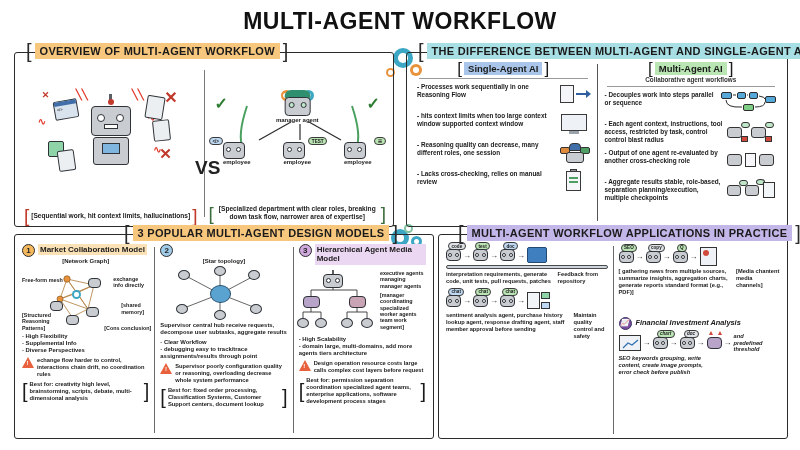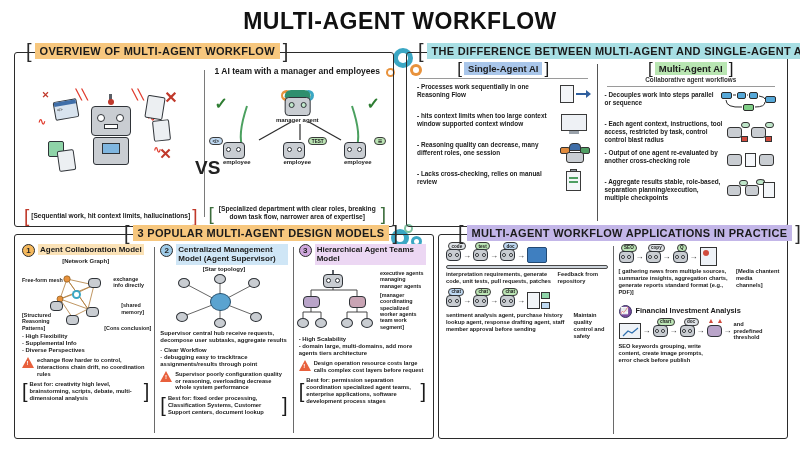--- a/index.html
+++ b/index.html
@@ -224,21 +224,20 @@
         <div class="ov-caption red">
           <span class="br">[</span>
           <span class="txt">[Sequential work, hit context limits, hallucinations]</span>
           <span class="br">]</span>
         </div>
       </div>
 
       <div class="ov-divider"></div>
 
       <div class="ov-col">
-        <div class="ov-head">1 AI team with a manager and employees</div>
 
         <div style="position:absolute;left:0;right:0;top:24px;height:90px;">
           <span class="mark-v" style="left:8px;top:6px;font-size:16px;">✓</span>
           <span class="mark-v" style="right:8px;top:6px;font-size:16px;">✓</span>
           <div class="gear" style="left:74px;top:2px;width:11px;height:11px;background:#e8923c;"></div>
           <div class="gear" style="right:74px;top:2px;width:11px;height:11px;background:#3ba7c4;"></div>
 
           <div style="position:absolute;left:50%;transform:translateX(-50%);top:2px;text-align:center;">
             <div style="width:26px;height:8px;background:#2f8f6e;border-radius:8px 8px 2px 2px;margin:0 auto;"></div>
             <div class="rb-head" style="width:26px;height:19px;margin:-1px auto 0;">
@@ -423,21 +422,21 @@
       <span class="bracket">[</span>
       <span class="lbl hl-orange">3 POPULAR MULTI-AGENT DESIGN MODELS</span>
       <span class="bracket">]</span>
     </div>
 
     <div class="dm-cols">
 
       <div class="dm-col">
         <div class="dm-head">
           <div class="dm-num n1">1</div>
-          <div class="dm-title t1">Agent Collaboration Model</div>
+          <div class="dm-title t1">Market Collaboration Model</div>
         </div>
         <div class="dm-sub">[Network Graph]</div>
 
         <div style="position:relative;height:62px;margin-top:1px;">
           <svg width="100%" height="62" style="position:absolute;left:0;top:0;">
             <g stroke="#b07b3a" stroke-width="0.8" fill="none">
               <path d="M45 14 L72 20 M45 14 L38 34 M72 20 L66 44 M38 34 L66 44 M45 14 L66 44 M38 34 L72 20 M55 28 L45 14 M55 28 L66 44 M38 34 L55 28 M72 20 L55 28 M50 52 L38 34 M50 52 L66 44"></path>
             </g>
             <g fill="#e8923c" stroke="#8a5a20" stroke-width="0.7">
               <circle cx="45" cy="14" r="3.2"></circle>
@@ -472,21 +471,20 @@
           <span class="txt">Best for: creativity high level, brainstorming, scripts, debate, multi-dimensional analysis</span>
           <span class="br">]</span>
         </div>
       </div>
 
       <div class="dm-vdiv"></div>
 
       <div class="dm-col">
         <div class="dm-head">
           <div class="dm-num n2">2</div>
-          <div class="dm-title t2">Centralized Management Model (Agent Supervisor)</div>
         </div>
         <div class="dm-sub">[Star topology]</div>
 
         <div style="position:relative;height:56px;margin-top:2px;">
           <svg width="100%" height="56" style="position:absolute;left:0;top:0;">
             <g stroke="#555" stroke-width="0.9">
               <line x1="60" y1="28" x2="26" y2="10"></line>
                 <line x1="60" y1="28" x2="60" y2="6"></line>
               <line x1="60" y1="28" x2="94" y2="10"></line>
                 <line x1="60" y1="28" x2="24" y2="42"></line>
@@ -517,21 +515,21 @@
           <span class="txt">Best for: fixed order processing, Classification Systems, Customer Support centers, document lookup</span>
           <span class="br">]</span>
         </div>
       </div>
 
       <div class="dm-vdiv"></div>
 
       <div class="dm-col">
         <div class="dm-head">
           <div class="dm-num n3">3</div>
-          <div class="dm-title t3">Hierarchical Agent Teams Model</div>
+          <div class="dm-title t3">Hierarchical Agent Media Model</div>
         </div>
 
         <div style="position:relative;height:66px;margin-top:3px;">
           <svg width="100%" height="66" style="position:absolute;left:0;top:0;">
             <g stroke="#333" stroke-width="0.9" fill="none">
               <path d="M34 16 L34 22 M12 22 L58 22 M12 22 L12 28 M58 22 L58 28"></path>
               <path d="M4 44 L22 44 M4 44 L4 50 M22 44 L22 50 M12 38 L12 44"></path>
               <path d="M48 44 L68 44 M48 44 L48 50 M68 44 L68 50 M58 38 L58 44"></path>
             </g>
           </svg>
@@ -709,21 +707,21 @@
             <div style="width:17px;height:19px;background:#eef2f7;border:1.2px solid #333;position:relative;">
               <div style="width:6px;height:6px;background:#d04a3c;position:absolute;left:2px;top:2px;border-radius:50%;"></div>
             </div>
           </div>
           <div style="display:flex;gap:4px;">
             <div class="ap-desc" style="flex:1;">[ gathering news from multiple sources, summarize insights, aggregation charts, generate reports standard format (e.g., PDF)]</div>
             <div class="ap-desc" style="width:44px;">[Media chantent media channels]</div>
           </div>
         </div>
 
-        <div style="margin-top:9px;">
+        <div style="margin-top:21px;font-style:italic;">
           <div class="ap-head">
             <div class="ap-badge" style="background:#7a4a9e;">📈</div>
             <div class="ap-title">Financial Investment Analysis</div>
           </div>
           <div class="flow">
             <div style="width:22px;height:16px;background:#eef2f7;border:1.2px solid #333;position:relative;">
               <svg width="22" height="16" style="position:absolute;left:0;top:0;">
                 <path d="M3 12 L8 7 L12 9 L18 4" stroke="#2f6fae" stroke-width="1.2" fill="none"></path>
               </svg>
             </div>

